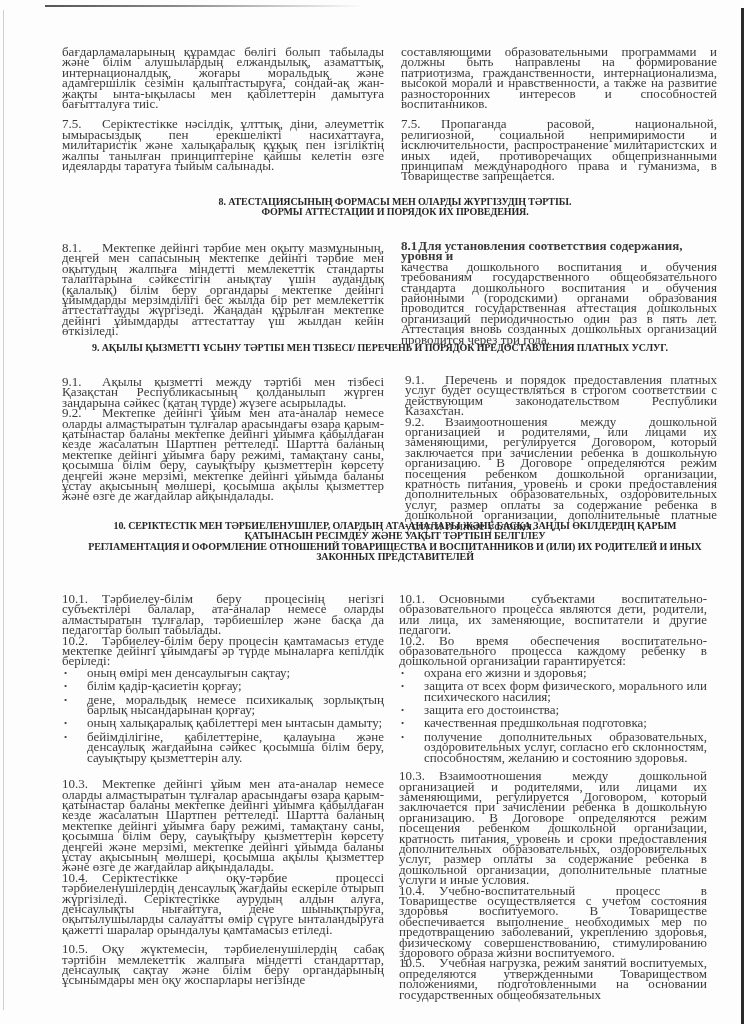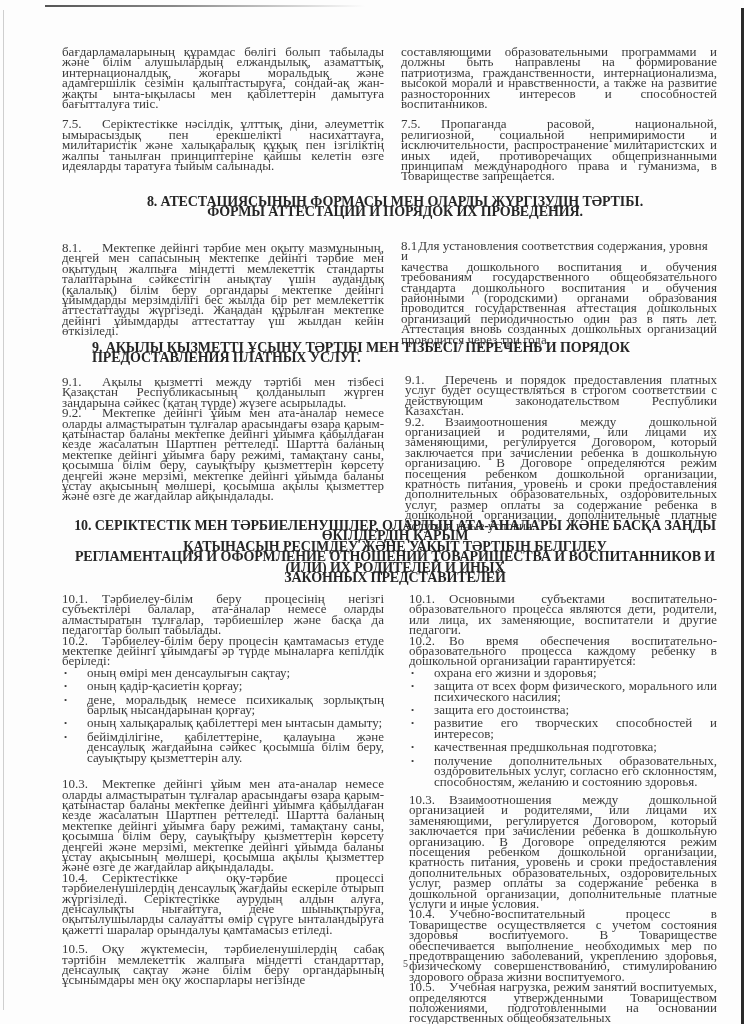--- a/index.html
+++ b/index.html
@@ -21,21 +21,21 @@
     position: absolute; left: 3px; top: 10px; width: 1px; height: 1000px; background: #cfcfcf;
   }
   .col {
     position: absolute; font-size: 13px; line-height: 10.4px; text-align: justify;
   }
   .col p { margin: 0; }
   .col .gap { height: 10px; }
   .num { display: inline-block; width: 40px; }
   .heading {
     position: absolute; left: 60px; width: 670px; text-align: center;
-    font-weight: bold; font-size: 14px; line-height: 10.4px; color: #262626;
+    font-weight: bold; font-size: 10px; line-height: 10.4px; color: #262626;
     letter-spacing: -0.1px;
   }
   .heading.left { text-align: left; }
   ul.bul { list-style: none; padding: 0; margin: 1px 0 8px 0; }
   ul.bul li { position: relative; padding-left: 25px; margin-bottom: 3px; }
   ul.bul li::before {
     content: "\2022"; position: absolute; left: 2px; top: 0; font-size: 9px;
   }
   .pagenum { position: absolute; left: 403px; top: 958px; font-size: 10px; color: #444; }
 </style>
@@ -58,21 +58,21 @@
 </div>
 
 <div class="heading" style="top:197px;">
   <div>8. АТЕСТАЦИЯСЫНЫҢ ФОРМАСЫ МЕН ОЛАРДЫ ЖҮРГІЗУДІҢ ТӘРТІБІ.</div>
   <div>ФОРМЫ АТТЕСТАЦИИ И ПОРЯДОК ИХ ПРОВЕДЕНИЯ.</div>
 </div>
 <div class="col" style="left:62px; top:243px; width:322px;">
   <p><span class="num">8.1.</span><span>Мектепке дейінгі тәрбие мен оқыту мазмұнының, деңгей мен сапасының мектепке дейінгі тәрбие мен оқытудың жалпыға міндетті мемлекеттік стандарты талаптарына сәйкестігін анықтау үшін аудандық (қалалық) білім беру органдары мектепке дейінгі ұйымдарды мерзімділігі бес жылда бір рет мемлекеттік аттестаттауды жүргізеді. Жаңадан құрылған мектепке дейінгі ұйымдарды аттестаттау үш жылдан кейін өткізіледі.</span></p>
 </div>
 <div class="col" style="left:401px; top:241px; width:316px;">
-  <p style="text-align:left;"><span style="display:inline-block;width:14px;">8.1</span> <span>Для установления соответствия содержания, уровня и</span></p>
+  <p style="text-align:left;font-weight:bold;"><span style="display:inline-block;width:14px;">8.1</span> <span>Для установления соответствия содержания, уровня и</span></p>
   <p>качества дошкольного воспитания и обучения требованиям государственного общеобязательного стандарта дошкольного воспитания и обучения районными (городскими) органами образования проводится государственная аттестация дошкольных организаций периодичностью один раз в пять лет. Аттестация вновь созданных дошкольных организаций проводится через три года.</p>
 </div>
 
 <div class="heading left" style="top:343px; left:92px;">9.     АҚЫЛЫ ҚЫЗМЕТТІ ҰСЫНУ ТӘРТІБІ МЕН ТІЗБЕСІ/ ПЕРЕЧЕНЬ И ПОРЯДОК ПРЕДОСТАВЛЕНИЯ ПЛАТНЫХ УСЛУГ.</div>
 <div class="col" style="left:62px; top:377px; width:322px;">
   <p><span class="num">9.1.</span><span>Ақылы қызметті между тәртібі мен тізбесі Қазақстан Республикасының қолданылып жүрген заңдарына сәйкес (қатаң түрде) жүзеге асырылады.</span></p>
   <p><span class="num">9.2.</span><span>Мектепке дейінгі ұйым мен ата-аналар немесе оларды алмастыратын тұлғалар арасындағы өзара қарым-қатынастар баланы мектепке дейінгі ұйымға қабылдаған кезде жасалатын Шартпен реттеледі. Шартта баланың мектепке дейінгі ұйымға бару режимі, тамақтану саны, қосымша білім беру, сауықтыру қызметтерін көрсету деңгейі және мерзімі, мектепке дейінгі ұйымда баланы ұстау ақысының мөлшері, қосымша ақылы қызметтер және өзге де жағдайлар айқындалады.</span></p>
 </div>
 <div class="col" style="left:405px; top:375px; width:312px;">
   <p><span class="num">9.1.</span><span>Перечень и порядок предоставления платных услуг будет осуществляться в строгом соответствии с действующим законодательством Республики Казахстан.</span></p>
@@ -84,40 +84,39 @@
   <div>ҚАТЫНАСЫН РЕСІМДЕУ ЖӘНЕ УАҚЫТ ТӘРТІБІН БЕЛГІЛЕУ</div>
   <div>РЕГЛАМЕНТАЦИЯ И ОФОРМЛЕНИЕ ОТНОШЕНИЙ  ТОВАРИЩЕСТВА И ВОСПИТАННИКОВ И (ИЛИ) ИХ РОДИТЕЛЕЙ И ИНЫХ</div>
   <div>ЗАКОННЫХ ПРЕДСТАВИТЕЛЕЙ</div>
 </div>
 
 <div class="col" style="left:62px; top:594px; width:322px;">
   <p><span class="num">10.1.</span><span>Тәрбиелеу-білім беру процесінің негізгі субъектілері балалар, ата-аналар немесе оларды алмастыратын тұлғалар, тәрбиешілер және басқа да педагогтар болып табылады.</span></p>
   <p><span class="num">10.2.</span><span>Тәрбиелеу-білім беру процесін қамтамасыз етуде мектепке дейінгі ұйымдағы әр түрде мыналарға кепілдік беріледі:</span></p>
   <ul class="bul">
     <li>оның өмірі мен денсаулығын сақтау;</li>
-    <li>оның қадір-қасиетін қорғау;</li>
+    <li>білім қадір-қасиетін қорғау;</li>
     <li>дене, моральдық немесе психикалық зорлықтың барлық нысандарынан қорғау;</li>
     <li>оның халықаралық қабілеттері мен ынтасын дамыту;</li>
     <li>бейімділігіне, қабілеттеріне, қалауына және денсаулық жағдайына сәйкес қосымша білім беру, сауықтыру қызметтерін алу.</li>
   </ul>
   <div class="gap" style="height:8px;"></div>
   <p><span class="num">10.3.</span><span>Мектепке дейінгі ұйым мен ата-аналар немесе оларды алмастыратын тұлғалар арасындағы өзара қарым-қатынастар баланы мектепке дейінгі ұйымға қабылдаған кезде жасалатын Шартпен реттеледі. Шартта баланың мектепке дейінгі ұйымға бару режимі, тамақтану саны, қосымша білім беру, сауықтыру қызметтерін көрсету деңгейі және мерзімі, мектепке дейінгі ұйымда баланы ұстау ақысының мөлшері, қосымша ақылы қызметтер және өзге де жағдайлар айқындалады.</span></p>
   <p><span class="num">10.4.</span><span>Серіктестікке оқу-тәрбие процессі тәрбиеленушілердің денсаулық жағдайы ескеріле отырып жүргізіледі. Серіктестікке аурудың алдын алуға, денсаулықты нығайтуға, дене шынықтыруға, оқытылушыларды салауатты өмір сүруге ынталандыруға қажетті шаралар орындалуы қамтамасыз етіледі.</span></p>
   <div class="gap" style="height:9px;"></div>
   <p><span class="num">10.5.</span><span>Оқу жүктемесін, тәрбиеленушілердің сабақ тәртібін мемлекеттік жалпыға міндетті стандарттар, денсаулық сақтау және білім беру органдарының ұсынымдары мен оқу жоспарлары негізінде</span></p>
 </div>
 
-<div class="col" style="left:409px; top:594px; width:308px;">
+<div class="col" style="left:399px; top:594px; width:308px;">
   <p><span class="num">10.1.</span><span>Основными субъектами воспитательно-образовательного процесса являются дети, родители, или лица, их заменяющие, воспитатели и другие педагоги.</span></p>
   <p><span class="num">10.2.</span><span>Во время обеспечения воспитательно-образовательного процесса каждому ребенку в дошкольной организации гарантируется:</span></p>
   <ul class="bul">
     <li>охрана его жизни и здоровья;</li>
     <li>защита от всех форм физического, морального или психического насилия;</li>
     <li>защита его достоинства;</li>
-    <li>развитие его творческих способностей и интересов;</li>
     <li>качественная предшкольная подготовка;</li>
     <li>получение дополнительных образовательных, оздоровительных услуг, согласно его склонностям, способностям, желанию и состоянию здоровья.</li>
   </ul>
   <p><span class="num">10.3.</span><span>Взаимоотношения между дошкольной организацией и родителями, или лицами их заменяющими, регулируется Договором, который заключается при зачислении ребенка в дошкольную организацию. В Договоре определяются режим посещения ребенком дошкольной организации, кратность питания, уровень и сроки предоставления дополнительных образовательных, оздоровительных услуг, размер оплаты за содержание ребенка в дошкольной организации, дополнительные платные услуги и иные условия.</span></p>
   <p><span class="num">10.4.</span><span>Учебно-воспитательный процесс в Товариществе осуществляется с учетом состояния здоровья воспитуемого. В Товариществе обеспечивается выполнение необходимых мер по предотвращению заболеваний, укреплению здоровья, физическому совершенствованию, стимулированию здорового образа жизни воспитуемого.</span></p>
   <p><span class="num">10.5.</span><span>Учебная нагрузка, режим занятий воспитуемых, определяются утвержденными Товариществом положениями, подготовленными на основании государственных общеобязательных</span></p>
 </div>
 
 <div class="pagenum">5</div>
 

